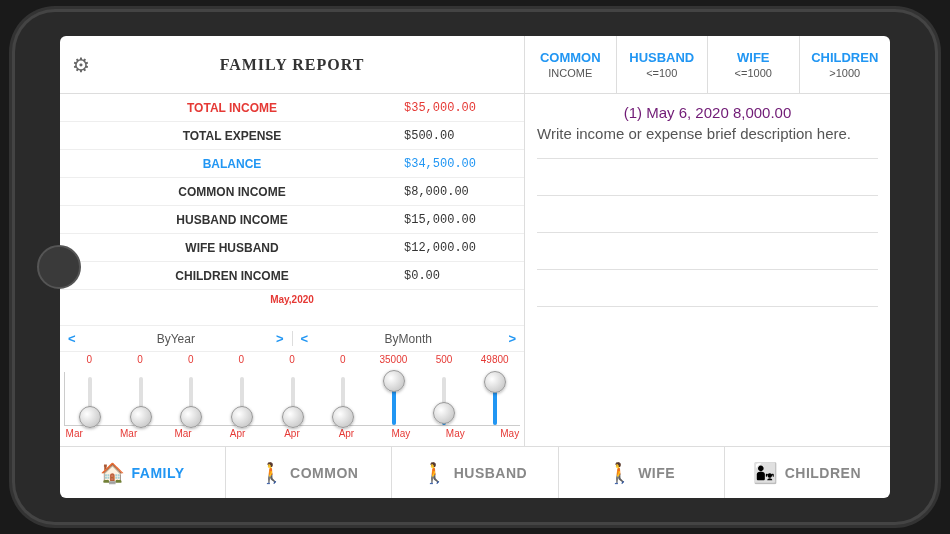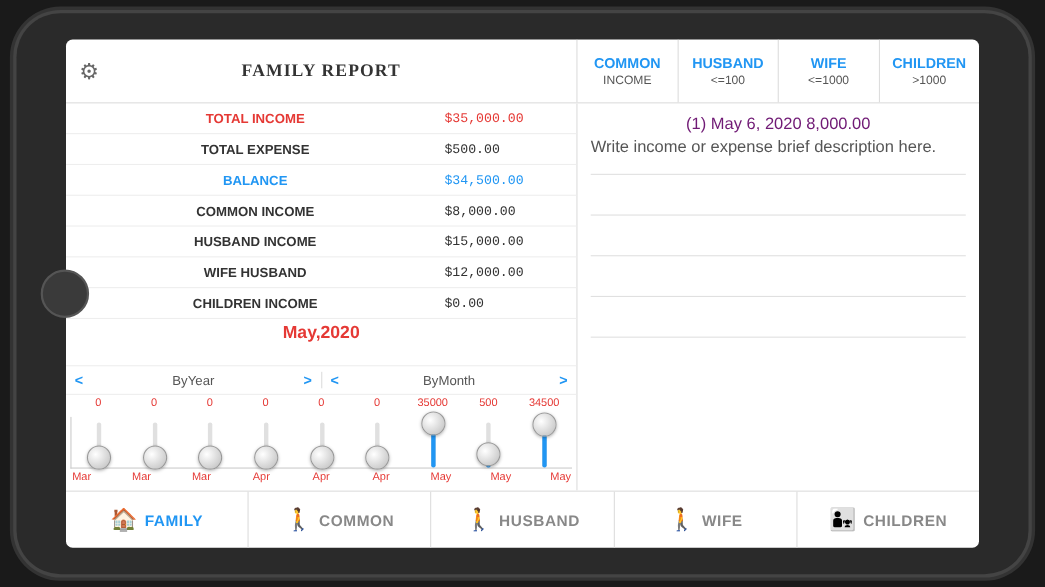--- a/index.html
+++ b/index.html
@@ -139,21 +139,21 @@
       font-family: Liberation Mono, monospace;
     }
     .summary-value.red { color: #e53935; }
     .summary-value.blue { color: #2196F3; }
     .summary-value.dark { color: #333; }
 
     
     .month-nav {
       text-align: center;
       color: #e53935;
-      font-size: 16px;
+      font-size: 10px;
       font-weight: bold;
       padding: 4px 0 20px;
       border-bottom: 1px solid #eee;
     }
     .nav-row {
       display: flex;
       border-bottom: 1px solid #eee;
       height: 26px;
       align-items: center;
     }
@@ -396,21 +396,21 @@
         <div class="chart-area">
           <div class="chart-values" id="chart-values-row">
               <span class="chart-value-cell">0</span>
               <span class="chart-value-cell">0</span>
               <span class="chart-value-cell">0</span>
               <span class="chart-value-cell">0</span>
               <span class="chart-value-cell">0</span>
               <span class="chart-value-cell">0</span>
               <span class="chart-value-cell">35000</span>
               <span class="chart-value-cell">500</span>
-              <span class="chart-value-cell">34500</span>
+              <span class="chart-value-cell">49800</span>
             </div>
           <div class="chart-bars" id="chart-bars-row">
               <div class="bar-group">
                 <div class="bar-track">
                   <div class="knob" style="bottom: -6%;"></div>
                 </div>
               </div>
               <div class="bar-group">
                 <div class="bar-track">
                   <div class="knob" style="bottom: -6%;"></div>

